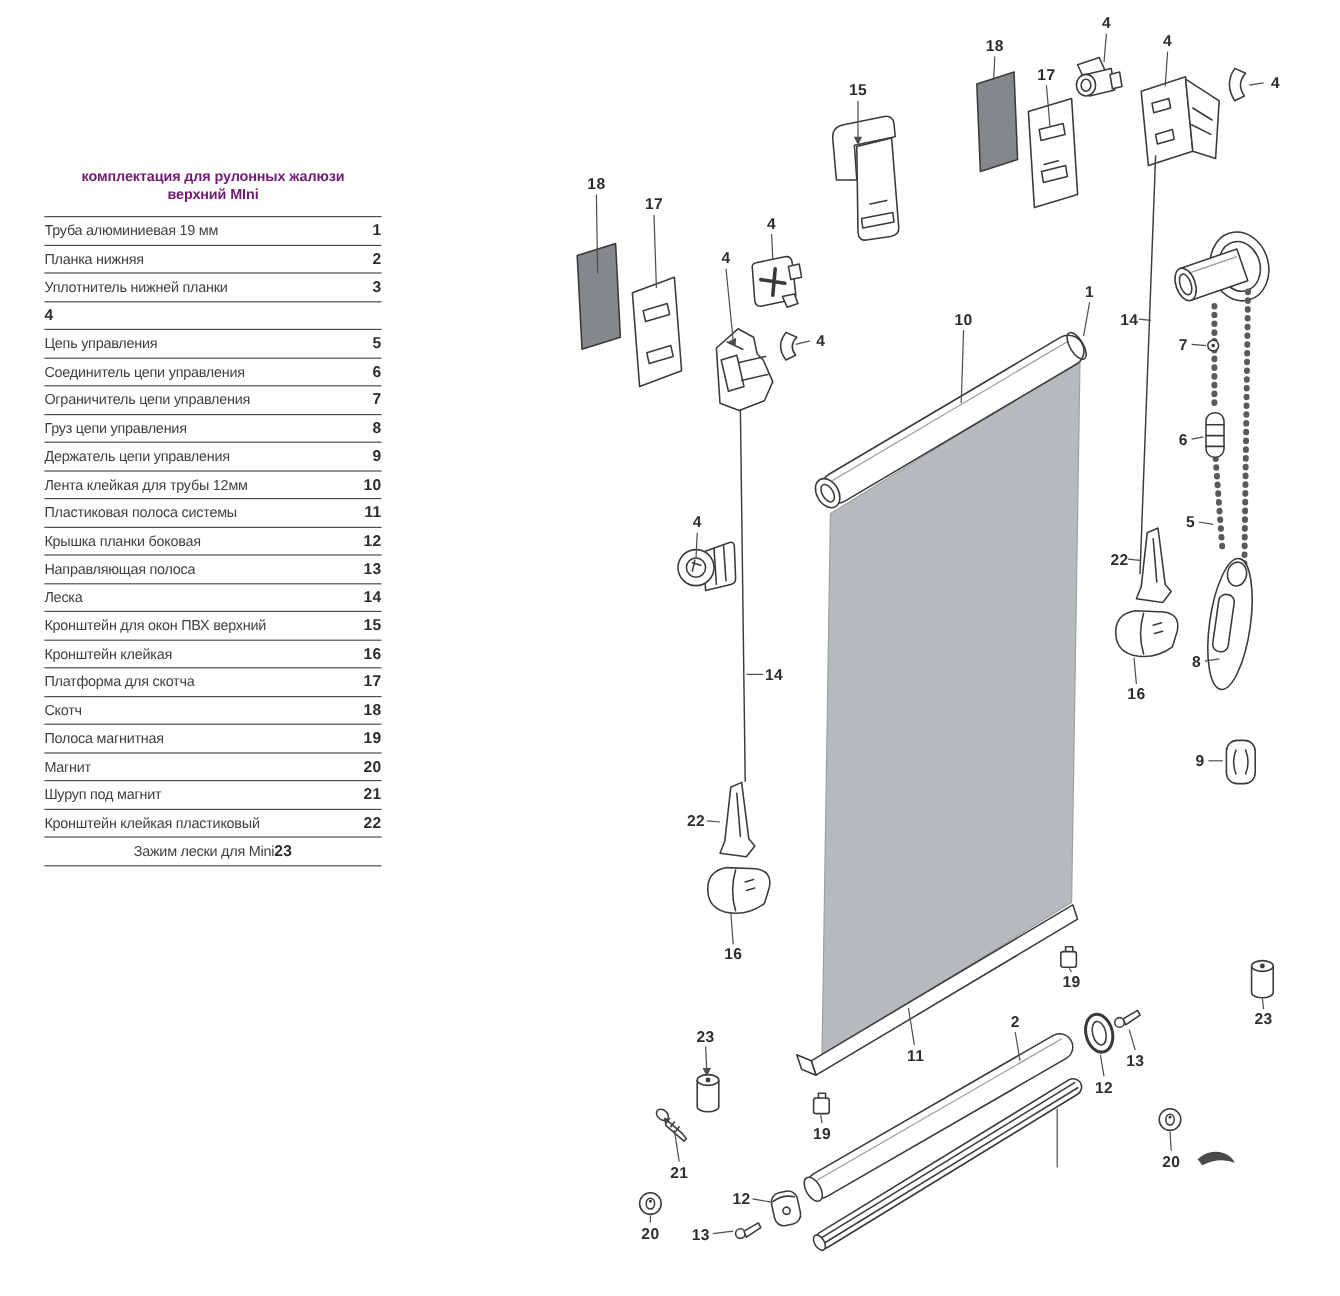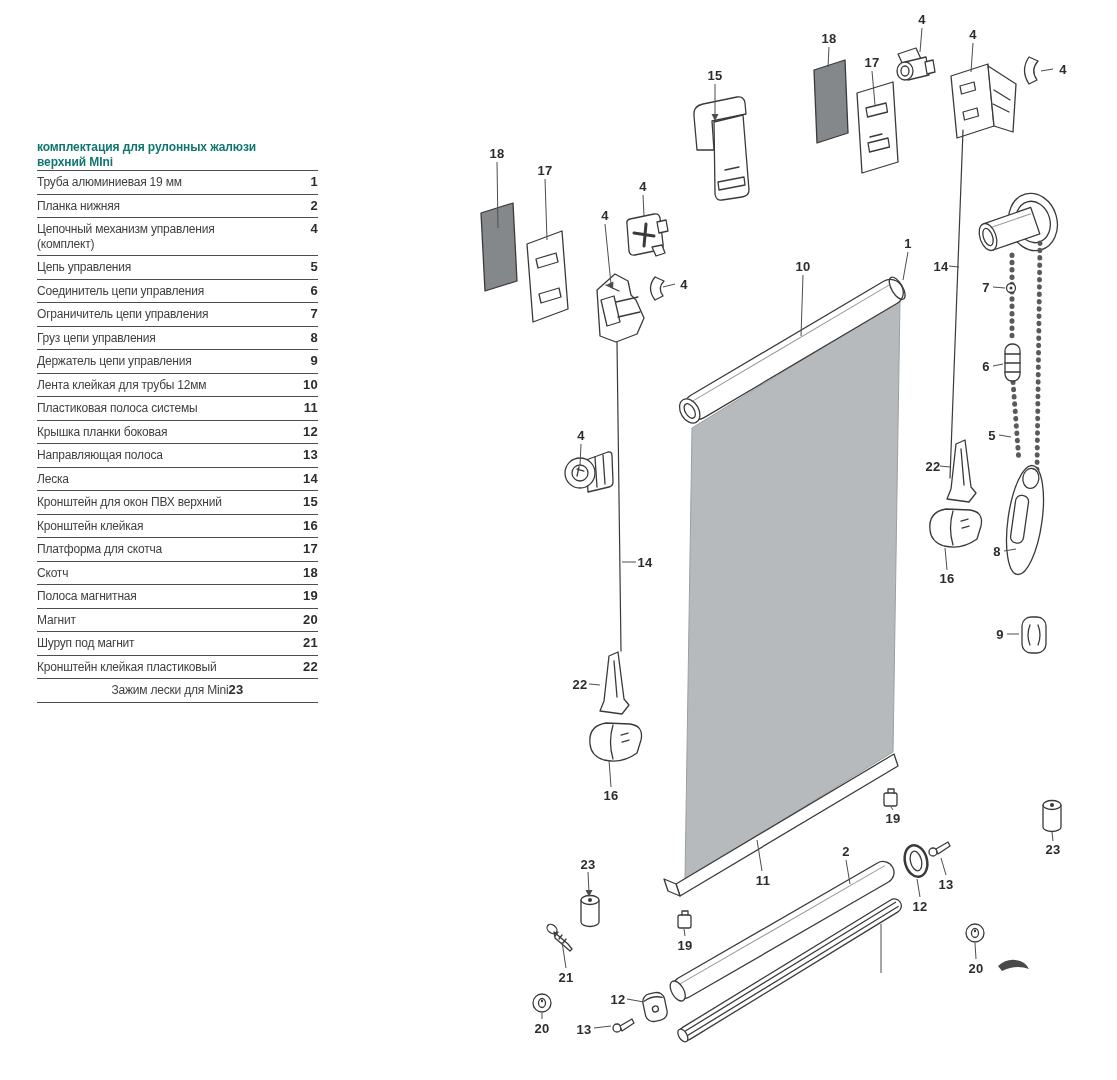--- a/index.html
+++ b/index.html
@@ -6,22 +6,22 @@
     --ink:#3a3a3a; --rule:#4d4d4d; --text:#3f3f3f;
     --fabric:#b7babc; --tape:#85888b; --chain:#5a5a5a;
   }
   html,body{margin:0;padding:0;background:#fff;}
   .page{
     position:relative; width:1117px; height:1080px; background:#fff; overflow:hidden;
     font-family:"Liberation Sans", sans-serif;
   }
   
   .panel{position:absolute; left:37px; top:140px; width:281px;}
-  .panel-title{font-weight:bold; font-size:12px; line-height:15px; color:#0f766e; letter-spacing:-0.1px;}
-  .rows{margin-top:0;}
+  .panel-title{font-weight:bold; font-size:12px; line-height:15px; color:#701a75; letter-spacing:-0.1px;text-align:center;}
+  .rows{margin-top:10px;}
   .row{display:flex; justify-content:space-between; align-items:flex-start;
        border-top:1px solid var(--rule); padding:4px 0;}
   .row:last-child{border-bottom:1px solid var(--rule);justify-content:center;}
   .row-label{font-size:12px; line-height:14.5px; color:var(--text); max-width:225px; letter-spacing:-0.2px;}
   .row-num{font-size:13px; font-weight:bold; color:#2c2c2c; line-height:14.5px; letter-spacing:0.3px;}
   
   .diagram{position:absolute; left:0; top:0; width:1117px; height:1080px;}
   .s   {stroke:var(--ink); stroke-width:1.3; fill:#fff; stroke-linejoin:round;}
   .sn  {stroke:var(--ink); stroke-width:1.3; fill:none; stroke-linejoin:round; stroke-linecap:round;}
   .thin{stroke:#999; stroke-width:1; fill:none;}
@@ -47,23 +47,26 @@
     <div class="row">
       <span class="row-label">Труба алюминиевая 19 мм</span>
       <span class="row-num">1</span>
     </div>
 
     <div class="row">
       <span class="row-label">Планка нижняя</span>
       <span class="row-num">2</span>
     </div>
 
-
-    <div class="row">
-      <span class="row-label">Цепочный механизм управления (комплект)</span>
+    <div class="row">
+      <span class="row-label">Уплотнитель нижней планки</span>
+      <span class="row-num">3</span>
+    </div>
+
+    <div class="row">
       <span class="row-num">4</span>
     </div>
 
     <div class="row">
       <span class="row-label">Цепь управления</span>
       <span class="row-num">5</span>
     </div>
 
     <div class="row">
       <span class="row-label">Соединитель цепи управления</span>

